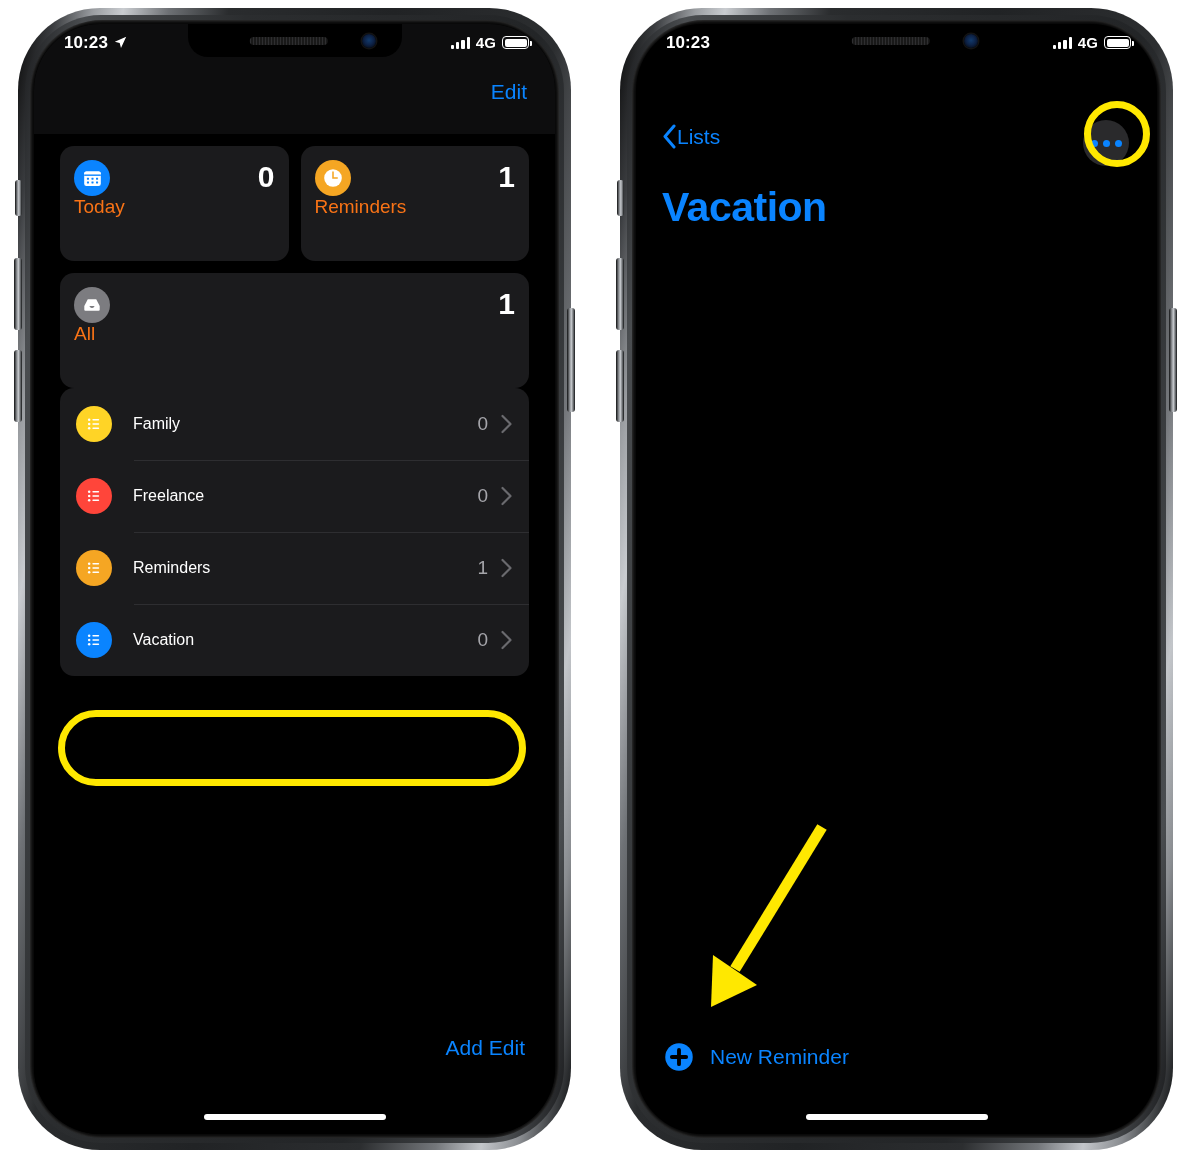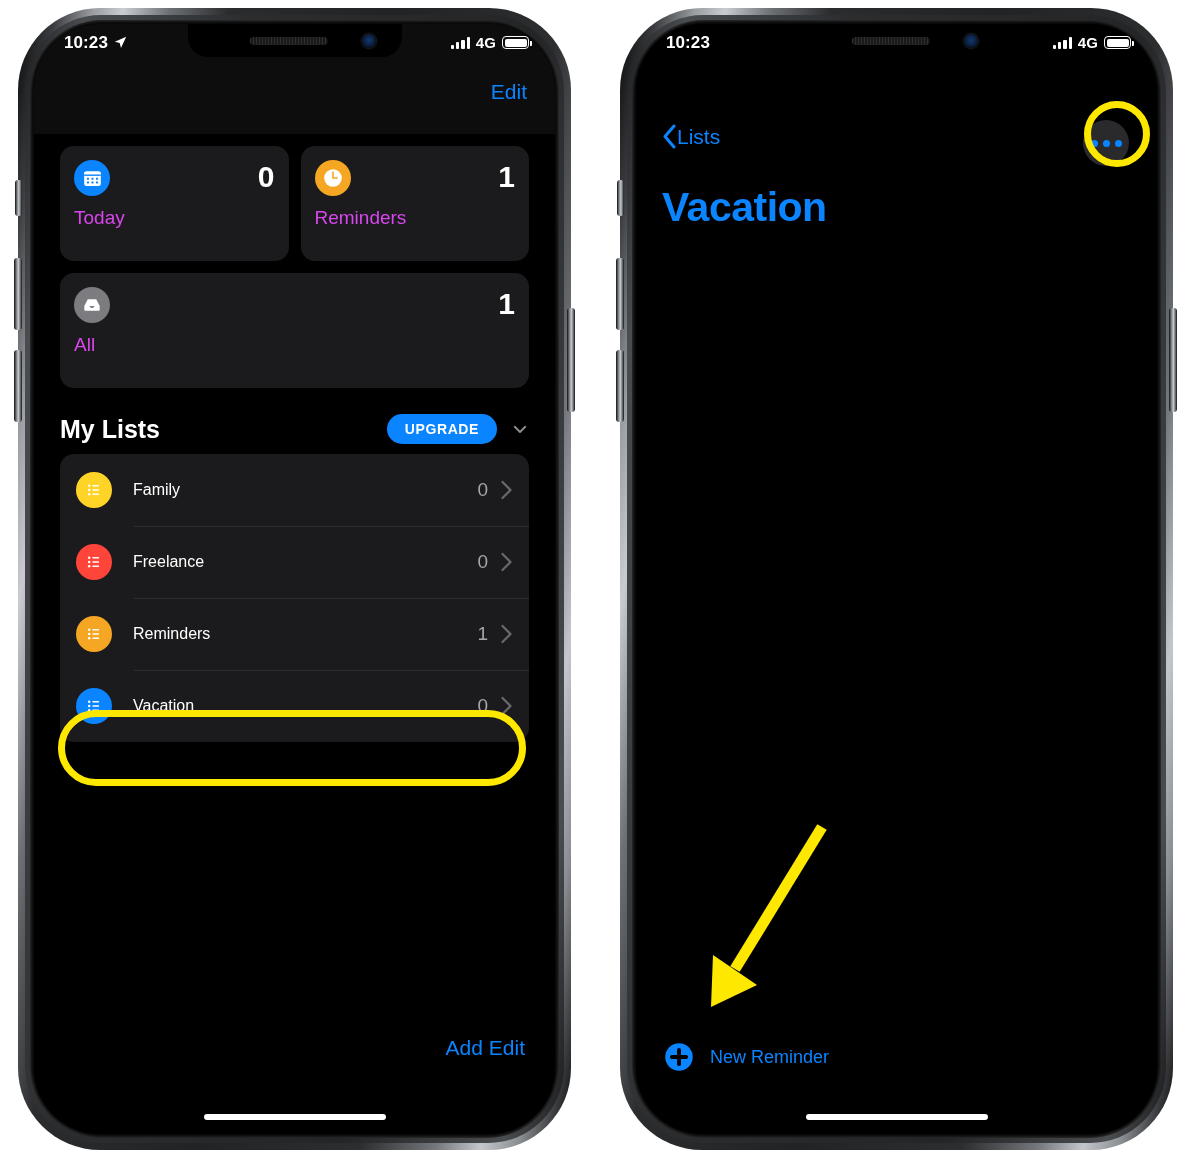--- a/index.html
+++ b/index.html
@@ -103,21 +103,21 @@
 
   .smart-grid{ display:flex; gap:12px; padding:12px 26px 0 26px; }
   .smart-card{
     position:relative; flex:1; height:115px;
     background:#1b1b1d; border-radius:14px; padding:14px 14px 0 14px;
   }
   .smart-card.wide{ margin:12px 26px 0 26px; }
   .sc-top{ display:flex; align-items:flex-start; justify-content:space-between; }
   .sc-icon{ width:36px; height:36px; border-radius:50%; display:flex; align-items:center; justify-content:center; }
   .sc-count{ color:#fff; font-size:30px; font-weight:bold; line-height:34px; }
-  .sc-label{ margin-top:11px; color:#d946ef; font-size:19px; }
+  .sc-label{ color:#f97316; font-size:19px; }
 
   .section-head{
     display:flex; align-items:center; padding:26px 26px 10px 26px;
   }
   .section-title{ color:#fff; font-size:25px; font-weight:bold; }
   .upgrade{
     margin-left:auto; background:#0a84ff; color:#fff;
     font-size:14px; font-weight:bold; letter-spacing:0.6px;
     padding:7px 18px; border-radius:15px;
   }
@@ -147,21 +147,21 @@
     border-radius:50%; background:#2a2a2c;
     display:flex; align-items:center; justify-content:center; gap:5px; z-index:4;
   }
   .more-btn span{ width:7px; height:7px; border-radius:50%; background:#0a84ff; display:block; }
   .r-title{
     position:absolute; top:160px; left:26px;
     color:#0a84ff; font-size:41px; font-weight:bold; letter-spacing:-0.5px; z-index:3;
   }
   .new-reminder{ position:absolute; left:28px; bottom:62px; display:flex; align-items:center; z-index:3; }
   .nr-plus{ width:30px; height:30px; }
-  .nr-label{ margin-left:16px; color:#0a84ff; font-size:18px; }
+  .nr-label{ margin-left:16px; color:#0a84ff; font-size:21px; }
 
   
   .home-ind{
     position:absolute; bottom:14px; left:50%; transform:translateX(-50%);
     width:182px; height:6px; border-radius:3px; background:#fff;
   }
 
   
   .hl-oval{
     position:absolute; border:7px solid #ffe800; border-radius:44px; z-index:20;
@@ -265,27 +265,20 @@
               <svg width="22" height="22" viewBox="0 0 24 24">
                 <path d="M3.6 13.2 L7.4 5.6 L16.6 5.6 L20.4 13.2 L20.4 17.2 Q20.4 18.4 19.2 18.4 L4.8 18.4 Q3.6 18.4 3.6 17.2 Z" fill="#fff"></path>
                 <path d="M3.6 13.2 L8.6 13.2 Q9.6 13.2 9.9 14.1 Q10.3 15.2 12 15.2 Q13.7 15.2 14.1 14.1 Q14.4 13.2 15.4 13.2 L20.4 13.2" fill="#7c7c80"></path>
               </svg>
             </div>
             <div class="sc-count">1</div>
           </div>
           <div class="sc-label">All</div>
         </div>
 
-        <div class="section-head">
-          <div class="section-title">My Lists</div>
-          <div class="upgrade">UPGRADE</div>
-          <svg class="chev-down" viewBox="0 0 24 24">
-            <path d="M5 9 L12 16 L19 9" stroke="#8e8e93" stroke-width="2.4" fill="none" stroke-linecap="round" stroke-linejoin="round"></path>
-          </svg>
-        </div>
 
         <div class="list-group">
 
           <div class="list-row">
             <div class="row-icon" style="background:#ffd426">
               <svg width="20" height="20" viewBox="0 0 24 24">
                 <g fill="#fff">
                   <circle cx="6.2" cy="7" r="1.5"></circle>
                     <rect x="10" y="6.1" width="8.2" height="1.8" rx="0.9"></rect>
                   <circle cx="6.2" cy="12" r="1.5"></circle>

